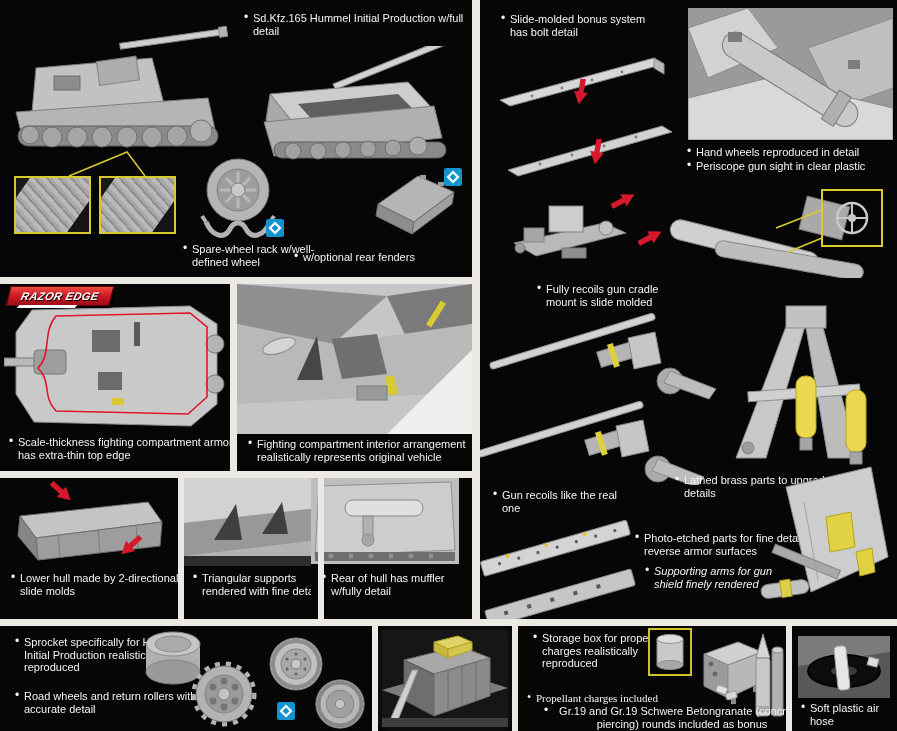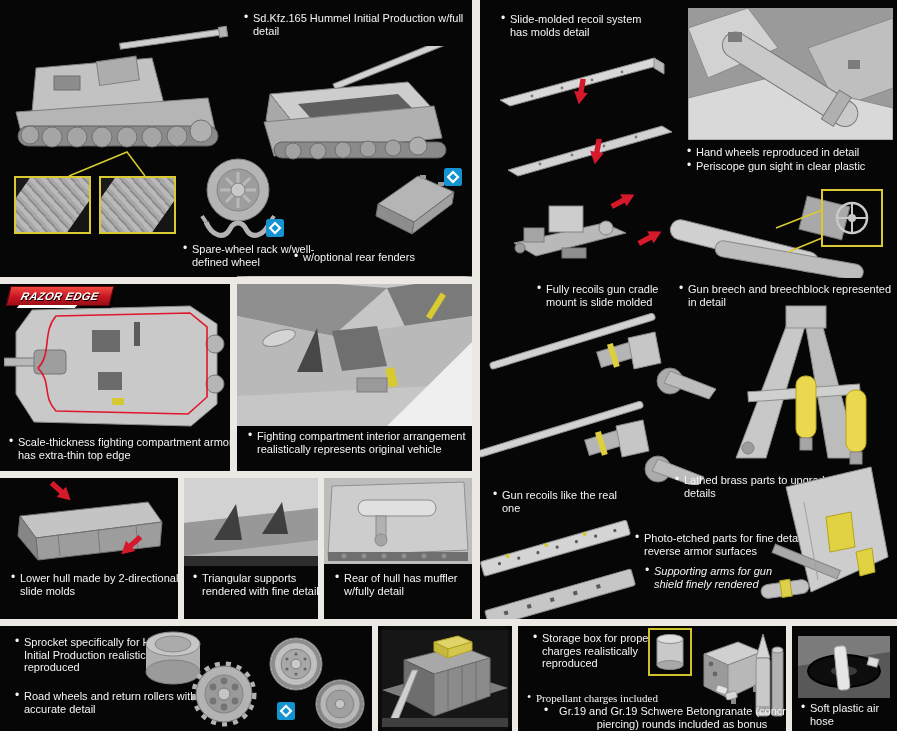--- a/index.html
+++ b/index.html
@@ -135,21 +135,21 @@
     </svg>
     <div class="razor" style="left:8px;top:2px;">
       <div class="skew">
           <span>RAZOR EDGE</span>
         </div>
       <div class="swoosh"></div>
     </div>
     <div class="b" style="left:8px;top:152px;width:216px;">Scale-thickness fighting compartment armor has extra-thin top edge</div>
   </div>
 
-  <div class="panel" style="left:237px;top:276px;width:235px;height:178px;">
+  <div class="panel" style="left:237px;top:284px;width:235px;height:178px;">
     <svg style="left:0;top:0;" width="235" height="150" viewBox="0 0 235 150">
       <rect width="235" height="150" fill="#c6c6c6"></rect>
       <polygon points="0,0 150,12 96,60 0,40" fill="#8f8f8f"></polygon>
       <polygon points="150,12 235,0 235,40 170,55" fill="#7a7a7a"></polygon>
       <polygon points="0,40 96,60 235,40 235,108 0,120" fill="#b9b9b9"></polygon>
       <polygon points="150,150 235,66 235,150" fill="#efefef"></polygon>
       <polygon points="95,55 140,50 150,90 105,95" fill="#6f6f6f"></polygon>
       <polygon points="60,96 80,52 86,96" fill="#474747"></polygon>
       <ellipse cx="42" cy="62" rx="17" ry="7" transform="rotate(-18 42 62)" fill="#d4d4d4" stroke="#8a8a8a"></ellipse>
       <rect x="196" y="16" width="6" height="28" transform="rotate(32 199 30)" fill="#d8ca30"></rect>
@@ -178,21 +178,21 @@
       <rect width="134" height="88" fill="#b3b3b3"></rect>
       <polygon points="0,0 134,0 134,30 0,45" fill="#d2d2d2"></polygon>
       <polygon points="0,45 134,30 134,62 0,78" fill="#989898"></polygon>
       <polygon points="30,62 52,26 58,62" fill="#3f3f3f"></polygon>
       <polygon points="78,56 98,24 104,56" fill="#3f3f3f"></polygon>
       <rect x="0" y="78" width="134" height="10" fill="#2d2d2d"></rect>
     </svg>
     <div class="b" style="left:8px;top:94px;width:118px;">Triangular supports rendered with fine detail</div>
   </div>
 
-  <div class="panel" style="left:324px;top:478px;width:144px;height:141px;">
+  <div class="panel" style="left:311px;top:478px;width:144px;height:141px;">
     <svg style="left:0;top:0;" width="148" height="86" viewBox="0 0 148 86">
       <rect width="148" height="86" fill="#bdbdbd"></rect>
       <polygon points="8,8 140,4 144,72 4,78" fill="#cdcdcd" stroke="#909090"></polygon>
       <rect x="34" y="22" width="78" height="16" rx="8" fill="#e0e0e0" stroke="#8a8a8a"></rect>
       <rect x="52" y="38" width="10" height="22" fill="#b1b1b1" stroke="#8a8a8a"></rect>
       <circle cx="57" cy="62" r="6" fill="#a5a5a5" stroke="#8a8a8a"></circle>
       <rect x="4" y="74" width="140" height="9" fill="#6f6f6f"></rect>
       <g fill="#8f8f8f">
           <circle cx="20" cy="78" r="2.5"></circle>
           <circle cx="40" cy="78" r="2.5"></circle>
@@ -200,21 +200,21 @@
           <circle cx="80" cy="78" r="2.5"></circle>
           <circle cx="100" cy="78" r="2.5"></circle>
           <circle cx="120" cy="78" r="2.5"></circle>
         </g>
     </svg>
     <div class="b" style="left:10px;top:94px;width:132px;">Rear of hull has muffler w/fully detail</div>
   </div>
 
   <div class="panel" style="left:480px;top:0;width:417px;height:619px;"></div>
 
-  <div class="b" style="left:500px;top:13px;width:150px;">Slide-molded recoil system has molds detail</div>
+  <div class="b" style="left:500px;top:13px;width:150px;">Slide-molded bonus system has bolt detail</div>
 
   <svg style="left:492px;top:48px;" width="195" height="145" viewBox="0 0 195 145">
     <polygon points="8,52 162,10 172,16 18,58" fill="#d8d8d8" stroke="#8f8f8f"></polygon>
     <polygon points="162,10 172,16 172,26 162,20" fill="#b9b9b9" stroke="#8f8f8f"></polygon>
     <polygon points="16,122 170,78 180,84 26,128" fill="#d2d2d2" stroke="#8f8f8f"></polygon>
     <g fill="#7a7a7a">
         <circle cx="40" cy="48" r="1.4"></circle>
         <circle cx="70" cy="40" r="1.4"></circle>
         <circle cx="100" cy="32" r="1.4"></circle>
         <circle cx="130" cy="24" r="1.4"></circle>
@@ -267,21 +267,20 @@
     <line x1="158" y1="28" x2="112" y2="46" stroke="#d8ca30" stroke-width="1.6"></line>
     <line x1="158" y1="56" x2="124" y2="70" stroke="#d8ca30" stroke-width="1.6"></line>
     <rect x="158" y="8" width="60" height="56" fill="none" stroke="#d8ca30" stroke-width="2"></rect>
     <circle cx="188" cy="36" r="15" fill="none" stroke="#c9c9c9" stroke-width="2.5"></circle>
     <g stroke="#c9c9c9" stroke-width="2">
         <line x1="188" y1="22" x2="188" y2="50"></line>
         <line x1="174" y1="36" x2="202" y2="36"></line>
       </g>
     <circle cx="188" cy="36" r="4" fill="#c9c9c9"></circle>
   </svg>
-  <div class="b" style="left:678px;top:283px;width:210px;">Gun breech and breechblock represented in detail</div>
 
   <svg style="left:478px;top:303px;" width="255" height="182" viewBox="0 0 255 182">
     <g>
       <g transform="rotate(-17 15 62)">
           <rect x="12" y="59" width="172" height="7" rx="3" fill="#d2d2d2" stroke="#999"></rect>
         </g>
       <g transform="rotate(-17 130 52)">
           <rect x="120" y="46" width="38" height="16" fill="#b5b5b5" stroke="#8a8a8a"></rect>
           <rect x="132" y="42" width="6" height="24" fill="#ddcf3e"></rect>
         </g>

